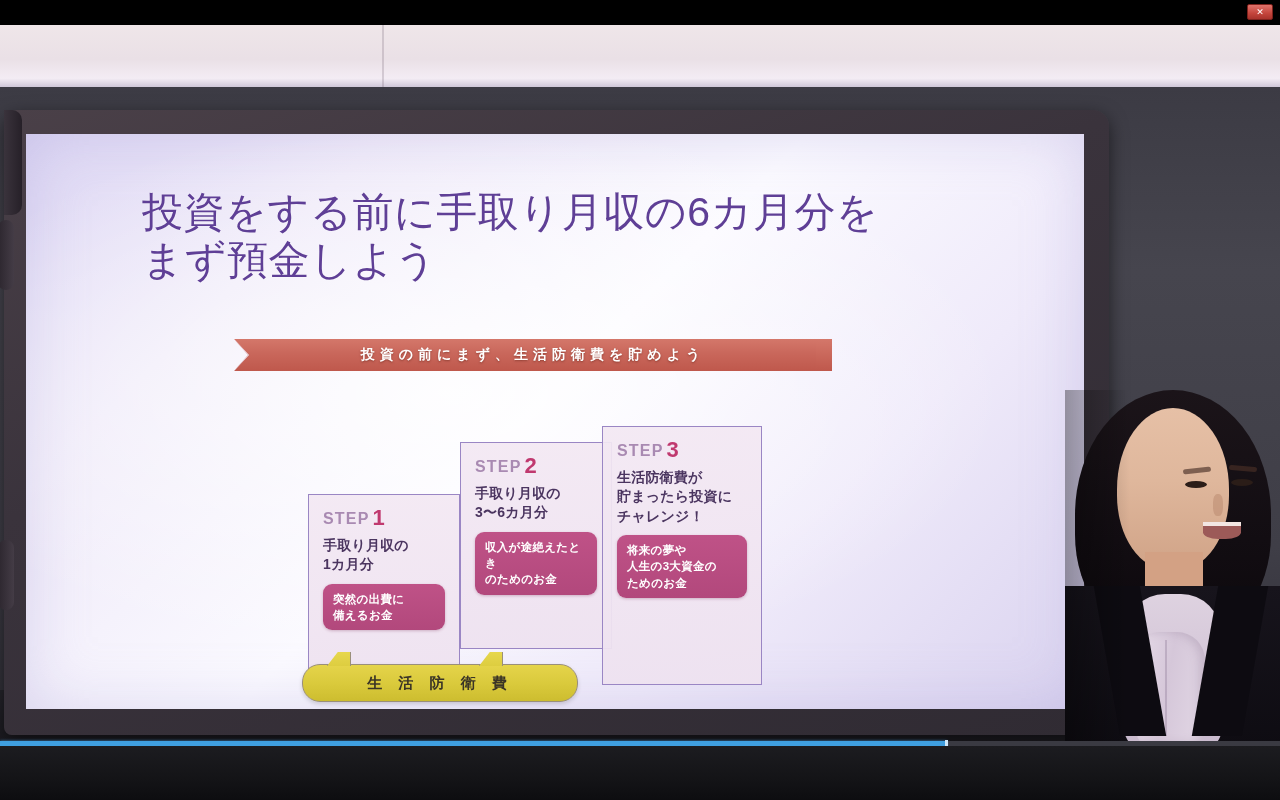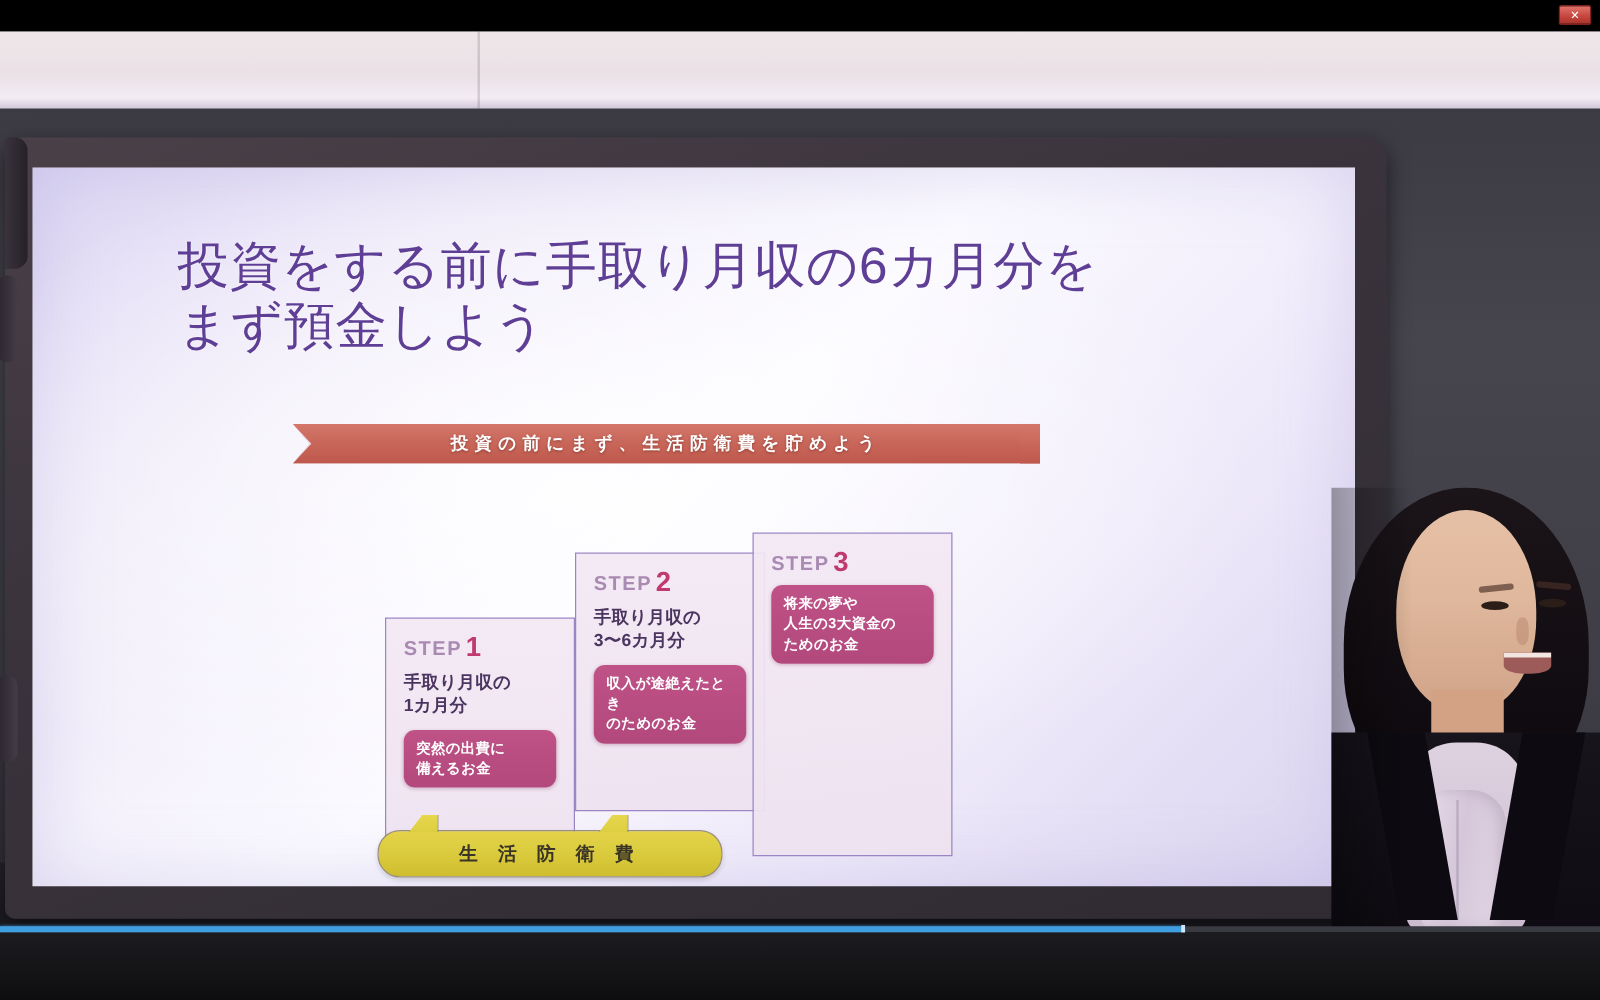--- a/index.html
+++ b/index.html
@@ -211,20 +211,25 @@
           <div class="step-pill">
             <div>収入が途絶えたとき</div>
             <div>のためのお金</div>
           </div>
         </div>
 
         <div class="step-box" id="step3">
           <div class="step-head">
             <span>STEP</span><span class="num">3</span>
           </div>
+          <div class="step-desc">
+            <div>生活防衛費が</div>
+            <div>貯まったら投資に</div>
+            <div>チャレンジ！</div>
+          </div>
           <div class="step-pill">
             <div>将来の夢や</div>
             <div>人生の3大資金の</div>
             <div>ためのお金</div>
           </div>
         </div>
 
         <div id="yellow-banner">
           <div class="yb-tab yb-tab-1"></div>
           <div class="yb-tab yb-tab-2"></div>

